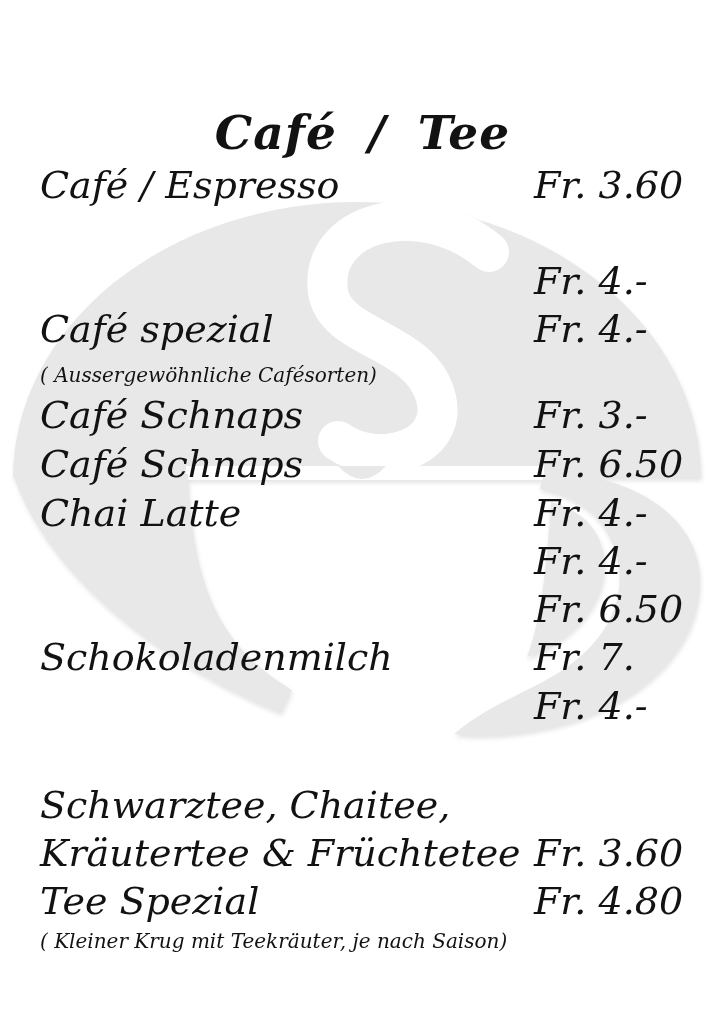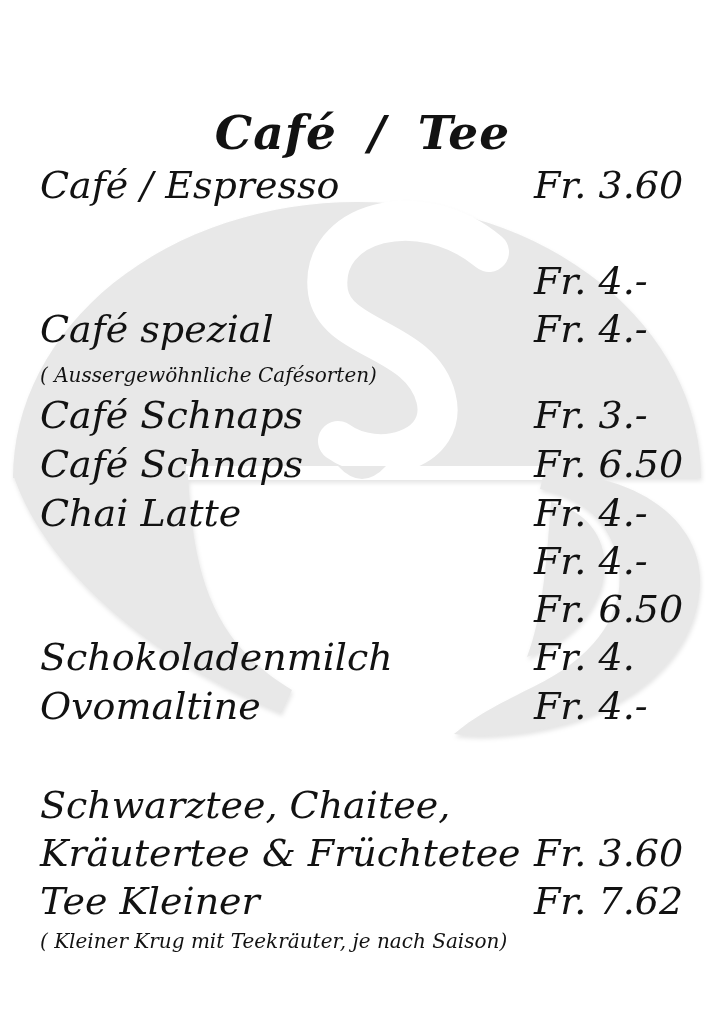--- a/index.html
+++ b/index.html
@@ -110,34 +110,33 @@
     <span class="item-price">Fr. 4.-</span>
   </div>
   <div class="m-row" style="top:538px">
     <span class="item-price">Fr. 4.-</span>
   </div>
   <div class="m-row" style="top:586px">
     <span class="item-price">Fr. 6.50</span>
   </div>
   <div class="m-row" style="top:634px">
     <span class="item-name">Schokoladenmilch</span>
-    <span class="item-price">Fr. 4.</span>
+    <span class="item-price">Fr. 7.</span>
   </div>
   <div class="m-row" style="top:683px">
-    <span class="item-name">Ovomaltine</span>
     <span class="item-price">Fr. 4.-</span>
   </div>
 
   <div class="m-row" style="top:782px">
     <span class="item-name">Schwarztee, Chaitee,</span>
     <span class="item-price"></span>
   </div>
   <div class="m-row" style="top:830px">
     <span class="item-name">Kräutertee &amp; Früchtetee</span>
     <span class="item-price">Fr. 3.60</span>
   </div>
   <div class="m-row" style="top:878px">
-    <span class="item-name">Tee Kleiner</span>
-    <span class="item-price">Fr. 7.62</span>
+    <span class="item-name">Tee Spezial</span>
+    <span class="item-price">Fr. 4.80</span>
   </div>
   <div class="m-note" style="top:924px">( Kleiner Krug mit Teekräuter, je nach Saison)</div>
 
 </div>
 
 </body></html>

